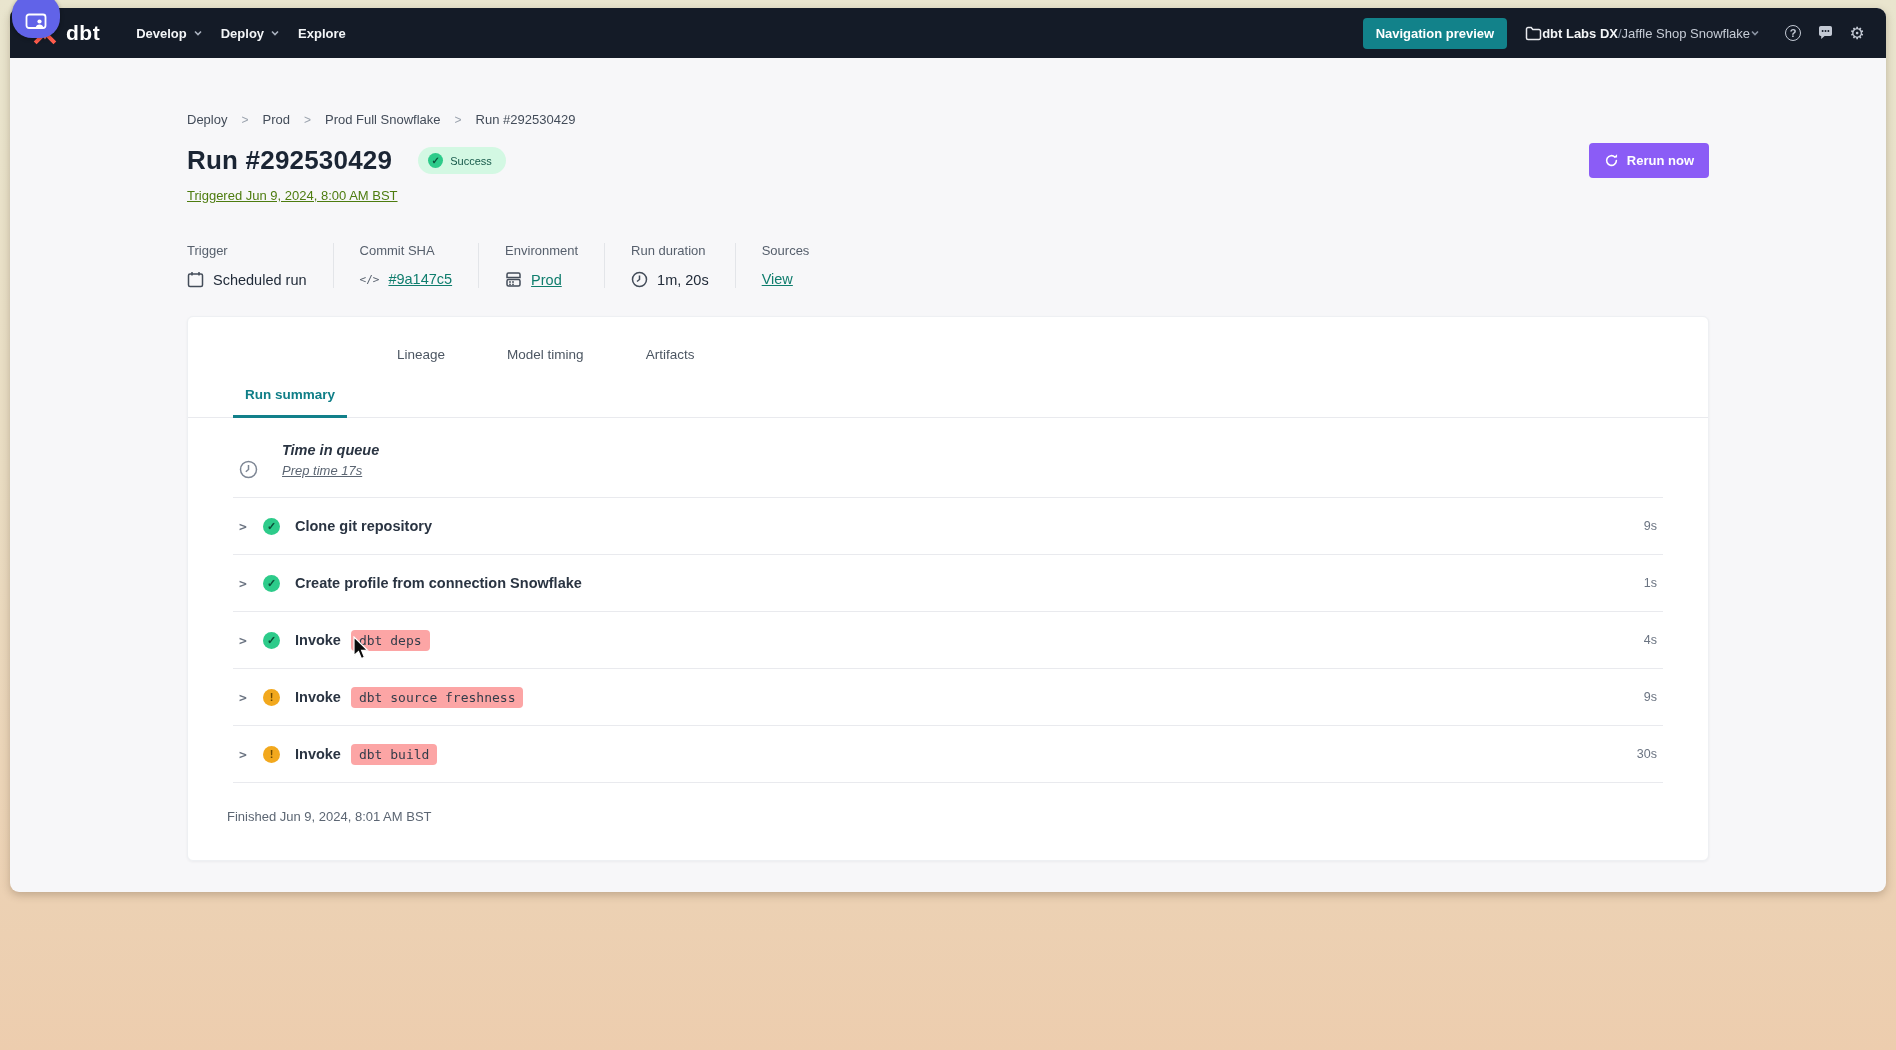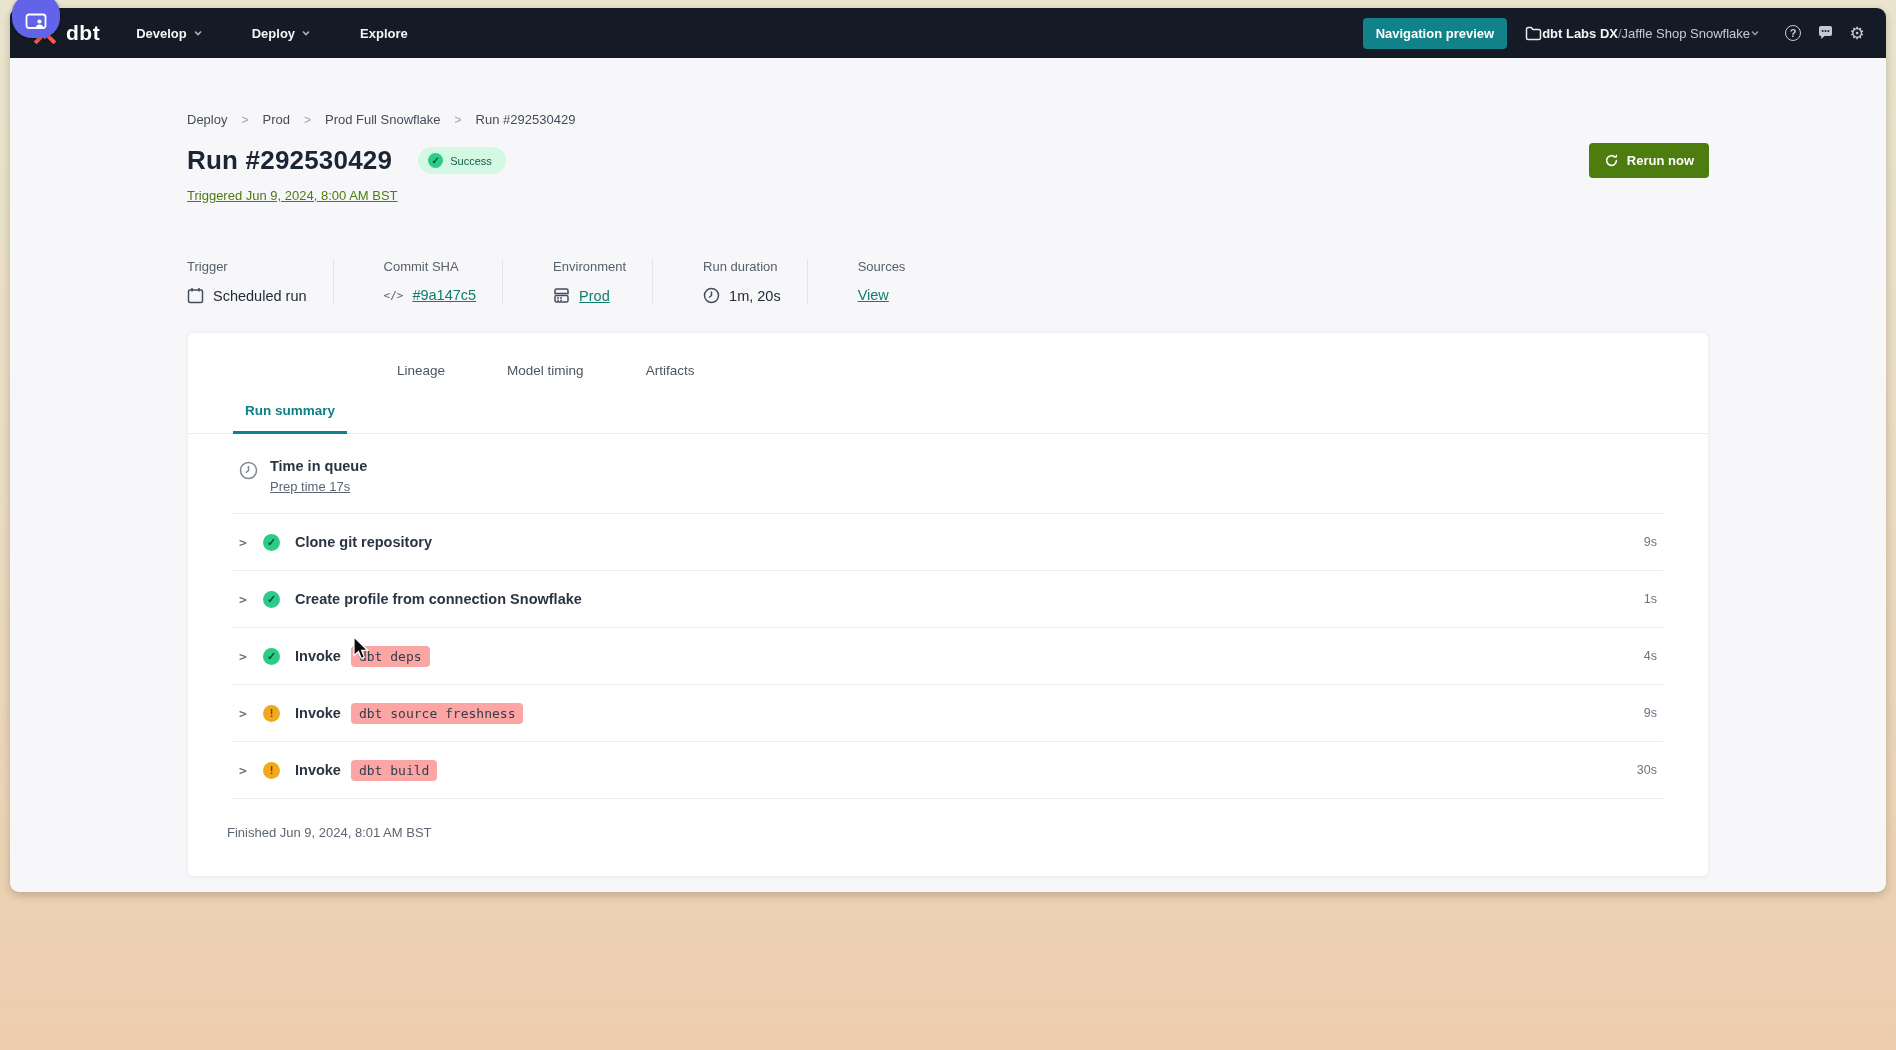--- a/index.html
+++ b/index.html
@@ -11,21 +11,21 @@
     padding:8px 10px 0; }
 
   .app { position:relative; height:884px; border-radius:9px; overflow:hidden;
     background:#f7f7f9; box-shadow:0 3px 8px rgba(60,40,20,.25); }
 
   
   .topnav { height:50px; background:#141b27; display:flex; align-items:center; padding:0 20px; }
   .logo { display:flex; align-items:center; gap:6px; margin-right:36px; }
   .logo-mark { width:30px; height:30px; }
   .logo-text { color:#fff; font-size:21px; font-weight:bold; letter-spacing:.5px; }
-  .nav-menus { display:flex; align-items:center; gap:49px; }
+  .nav-menus { display:flex; align-items:center; gap:18px; }
   .nav-item { display:flex; align-items:center; gap:6px; color:#f3f5f7; font-size:13px; font-weight:bold; cursor:pointer; }
   .chev { width:10px; height:10px; }
   .nav-right { margin-left:auto; display:flex; align-items:center; gap:18px; }
   .preview-btn { background:#12828a; color:#fff; font-size:13px; font-weight:bold;
     padding:8px 13px; border-radius:4px; border:none; cursor:pointer; }
   .scope { display:flex; align-items:center; gap:0; font-size:13px;justify-content:space-between; }
   .scope .account { color:#f3f5f7; font-weight:bold; }
   .scope .slash { color:#8b94a3; }
   .scope .project { color:#c6ccd6; }
   .nav-icons { display:flex; align-items:center; gap:14px; margin-left:6px; }
@@ -45,46 +45,46 @@
   .crumb { cursor:pointer; }
   .crumb-sep { color:#9aa2ad; font-size:12px; }
 
   .header-row { display:flex; align-items:center; margin-top:16px; }
   .page-title { font-size:26px; font-weight:bold; color:#1b2534; letter-spacing:.2px; }
   .status-pill { margin-left:26px; background:#d3f8e3; border-radius:16px; padding:6px 14px 6px 10px;
     display:flex; align-items:center; gap:7px; font-size:11px; color:#17594a; font-weight:500; }
   .pill-dot { width:15px; height:15px; border-radius:50%; background:#2dcb8a; color:#0b4f38;
     font-size:10px; font-weight:bold; display:flex; align-items:center; justify-content:center; }
   .pill-dot::after { content:"\2713"; }
-  .rerun-btn { margin-left:auto; background:#4d7c0f; border:none; border-radius:4px; color:#fff;
+  .rerun-btn { margin-left:auto; background:#8b5cf6; border:none; border-radius:4px; color:#fff;
     font-size:13px; font-weight:bold; padding:10px 15px; display:flex; align-items:center; gap:8px; cursor:pointer; }
   .triggered { margin-top:10px; font-size:13px; color:#4d7c0f;text-decoration:underline; }
 
   
-  .meta-row { display:flex; margin-top:56px;gap:24px; }
+  .meta-row { display:flex; margin-top:40px; }
   .meta-col { padding:0 26px; border-right:1px solid #e3e5e9; }
   .meta-col:first-child { padding-left:0; }
   .meta-col:last-child { border-right:none; }
   .meta-label { font-size:13px; color:#57606d; }
   .meta-value { margin-top:13px; display:flex; align-items:center; gap:9px;
     font-size:14.5px; color:#222c3a; font-weight:500; }
   .meta-ic { width:17px; height:17px; color:#434c59; }
   .code-glyph { font-family:"DejaVu Sans Mono", monospace; font-size:11px; color:#57606d; }
   .teal-link { color:#0f7d6d; text-decoration:underline; cursor:pointer; font-weight:500; }
 
   
   .card { margin-top:28px; background:#fff; border:1px solid #eef0f3; border-radius:6px;
     box-shadow:0 1px 3px rgba(16,24,40,.05); padding-bottom:10px; }
   .tabs { display:flex; gap:38px; padding:22px 45px 0; border-bottom:1px solid #e9eaee; }
   .tab { padding:8px 12px 13px; font-size:13.5px; color:#4c5662; cursor:pointer; font-weight:500;
     border-bottom:3px solid transparent; margin-bottom:-1px; }
   .tab.active { color:#0f7e87; font-weight:bold; border-bottom-color:#12808a;margin-top:40px; }
 
-  .queue-row { display:flex; align-items:flex-start; gap:12px; margin:0 45px; padding:24px 6px 18px;
-    border-bottom:1px solid #e9eaee; }
+  .queue-row { display:flex; align-items:flex-end; gap:24px; margin:0 45px; padding:24px 6px 18px;
+    border-bottom:1px solid #e9eaee;font-style:italic; }
   .queue-ic { width:19px; height:19px; margin-top:3px; color:#7d8694; }
   .queue-title { font-size:14.5px; font-weight:bold; color:#2a3442; }
   .queue-link { margin-top:5px; font-size:13px; color:#5c6673; text-decoration:underline; cursor:pointer; display:inline-block; }
 
   .step-row { display:flex; align-items:center; margin:0 45px; padding:0 6px; height:57px;
     border-bottom:1px solid #e9eaee; }
   .step-chevron { color:#6b7482; font-size:13px; font-weight:bold; width:14px; cursor:pointer;
     font-family:"DejaVu Sans Mono", monospace; }
   .status-dot { width:17px; height:17px; border-radius:50%; margin:0 15px 0 10px; flex:none;
     display:flex; align-items:center; justify-content:center; font-size:11px; font-weight:bold; }

